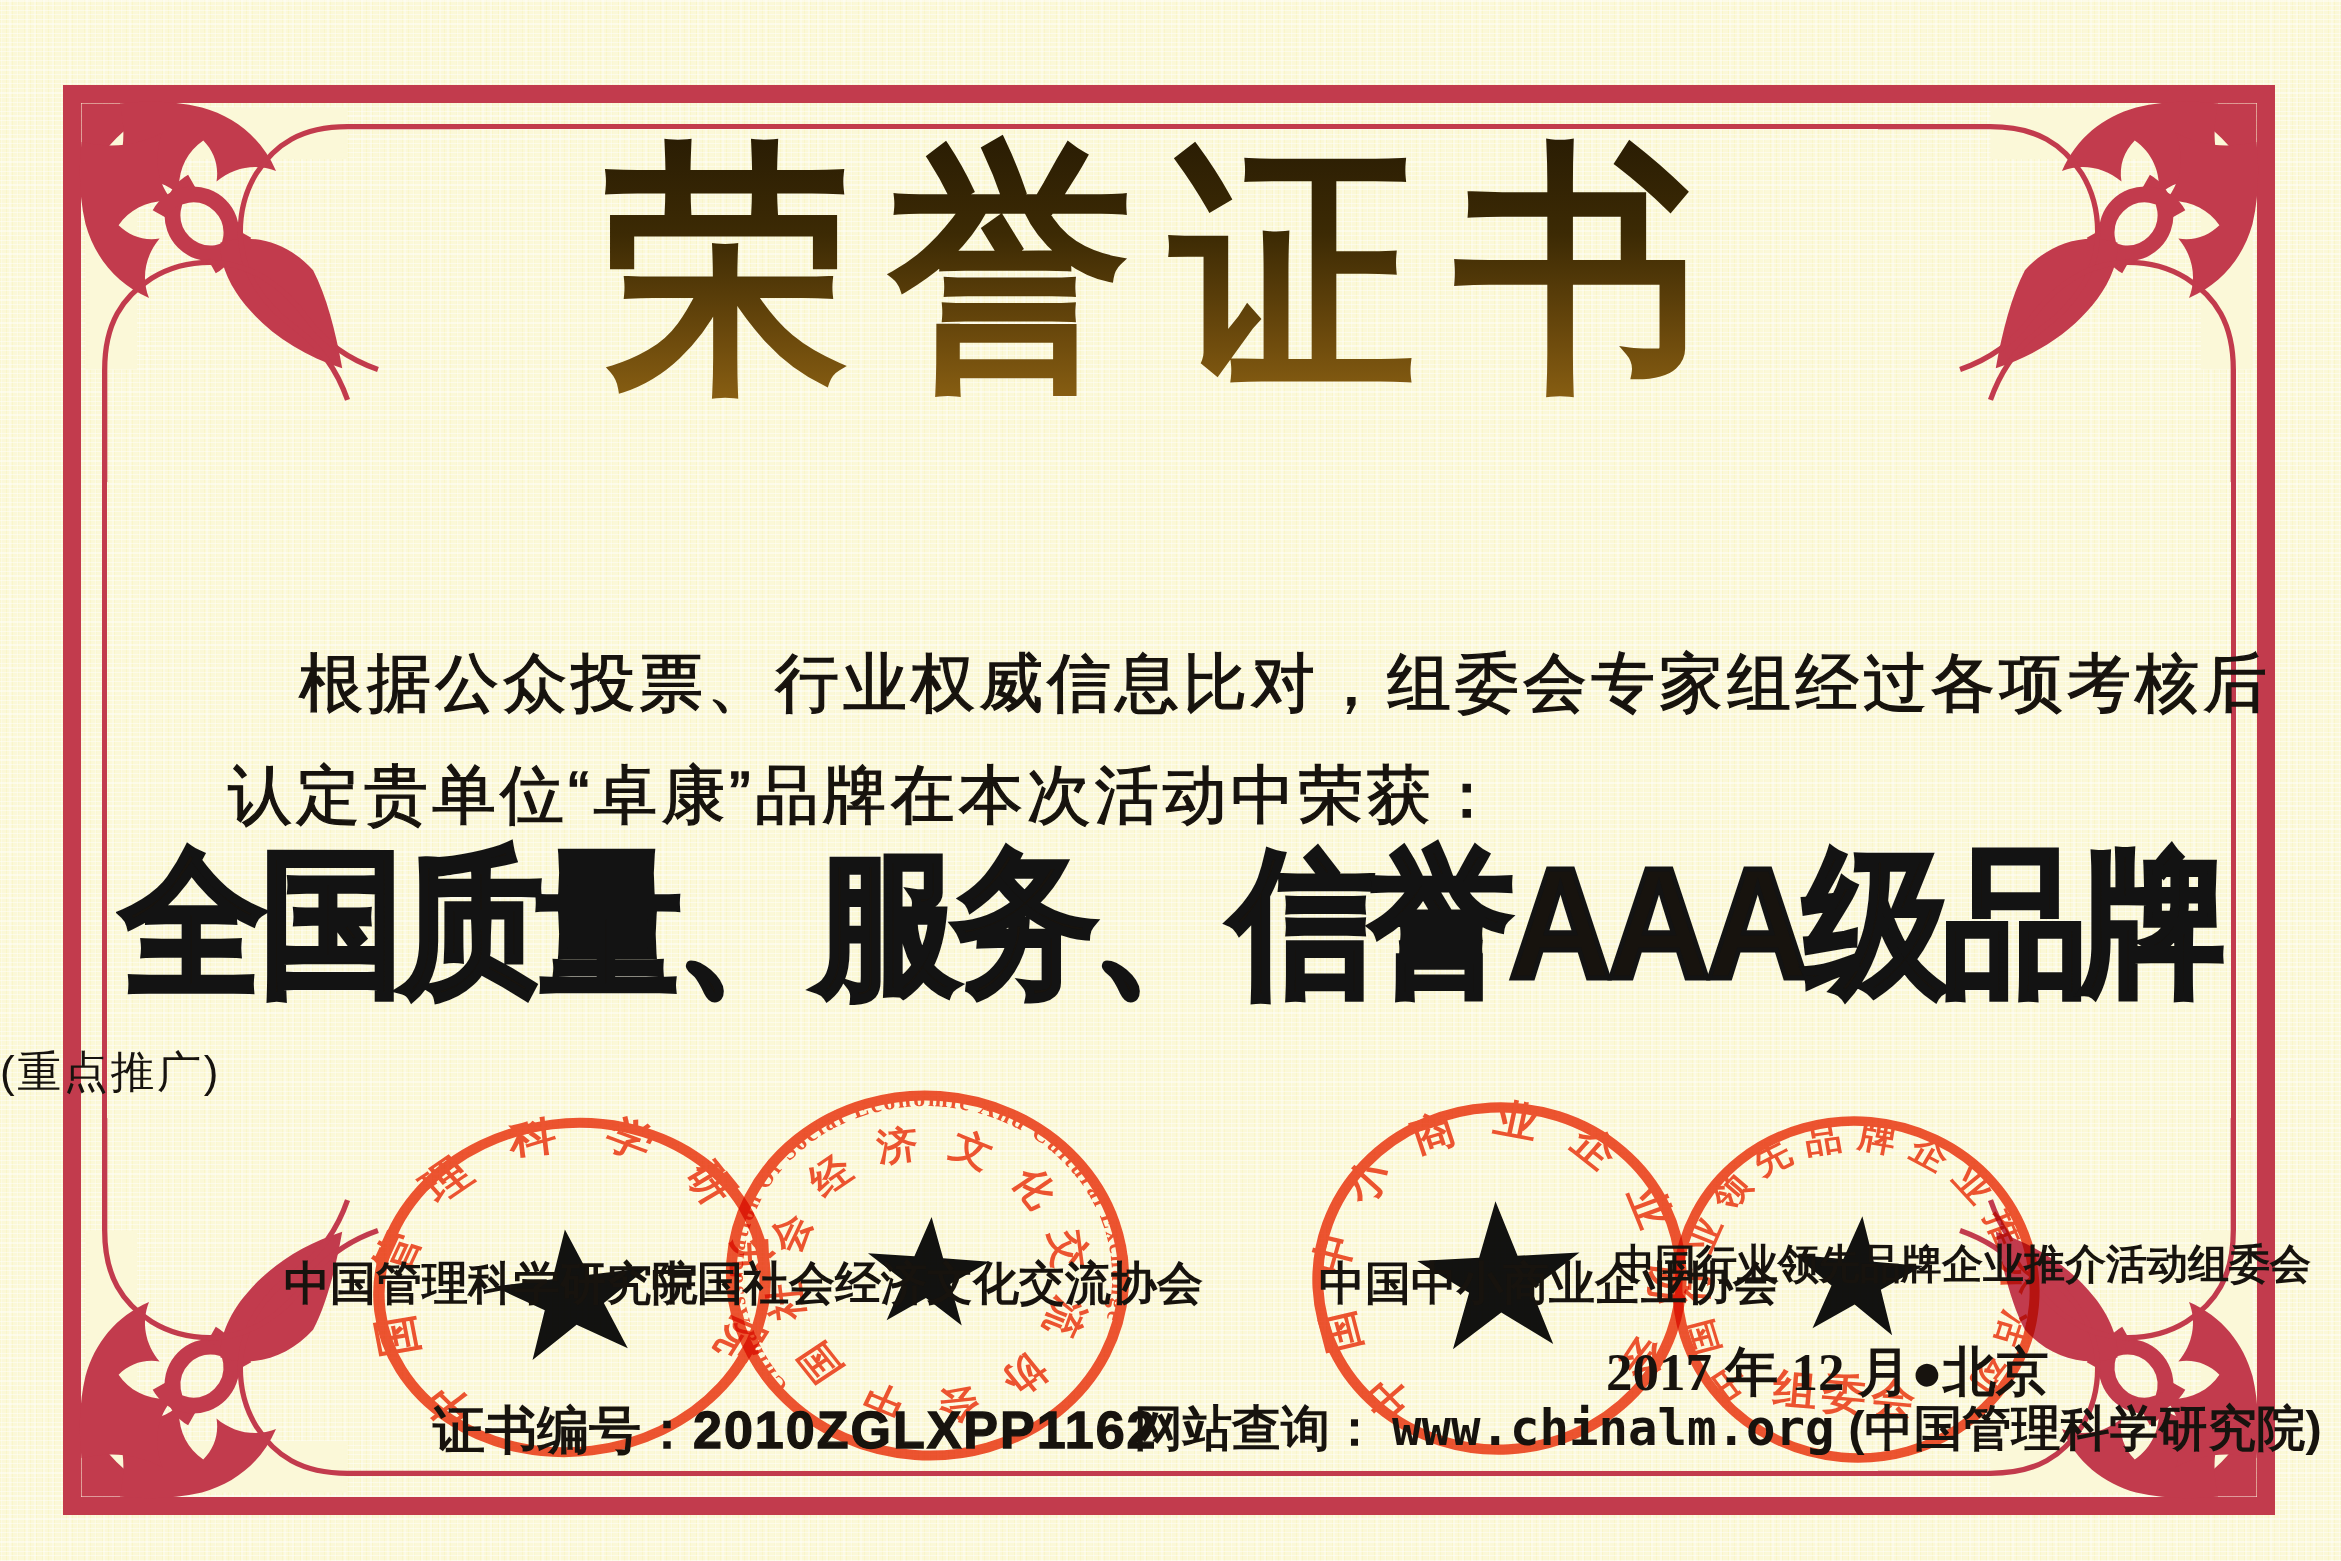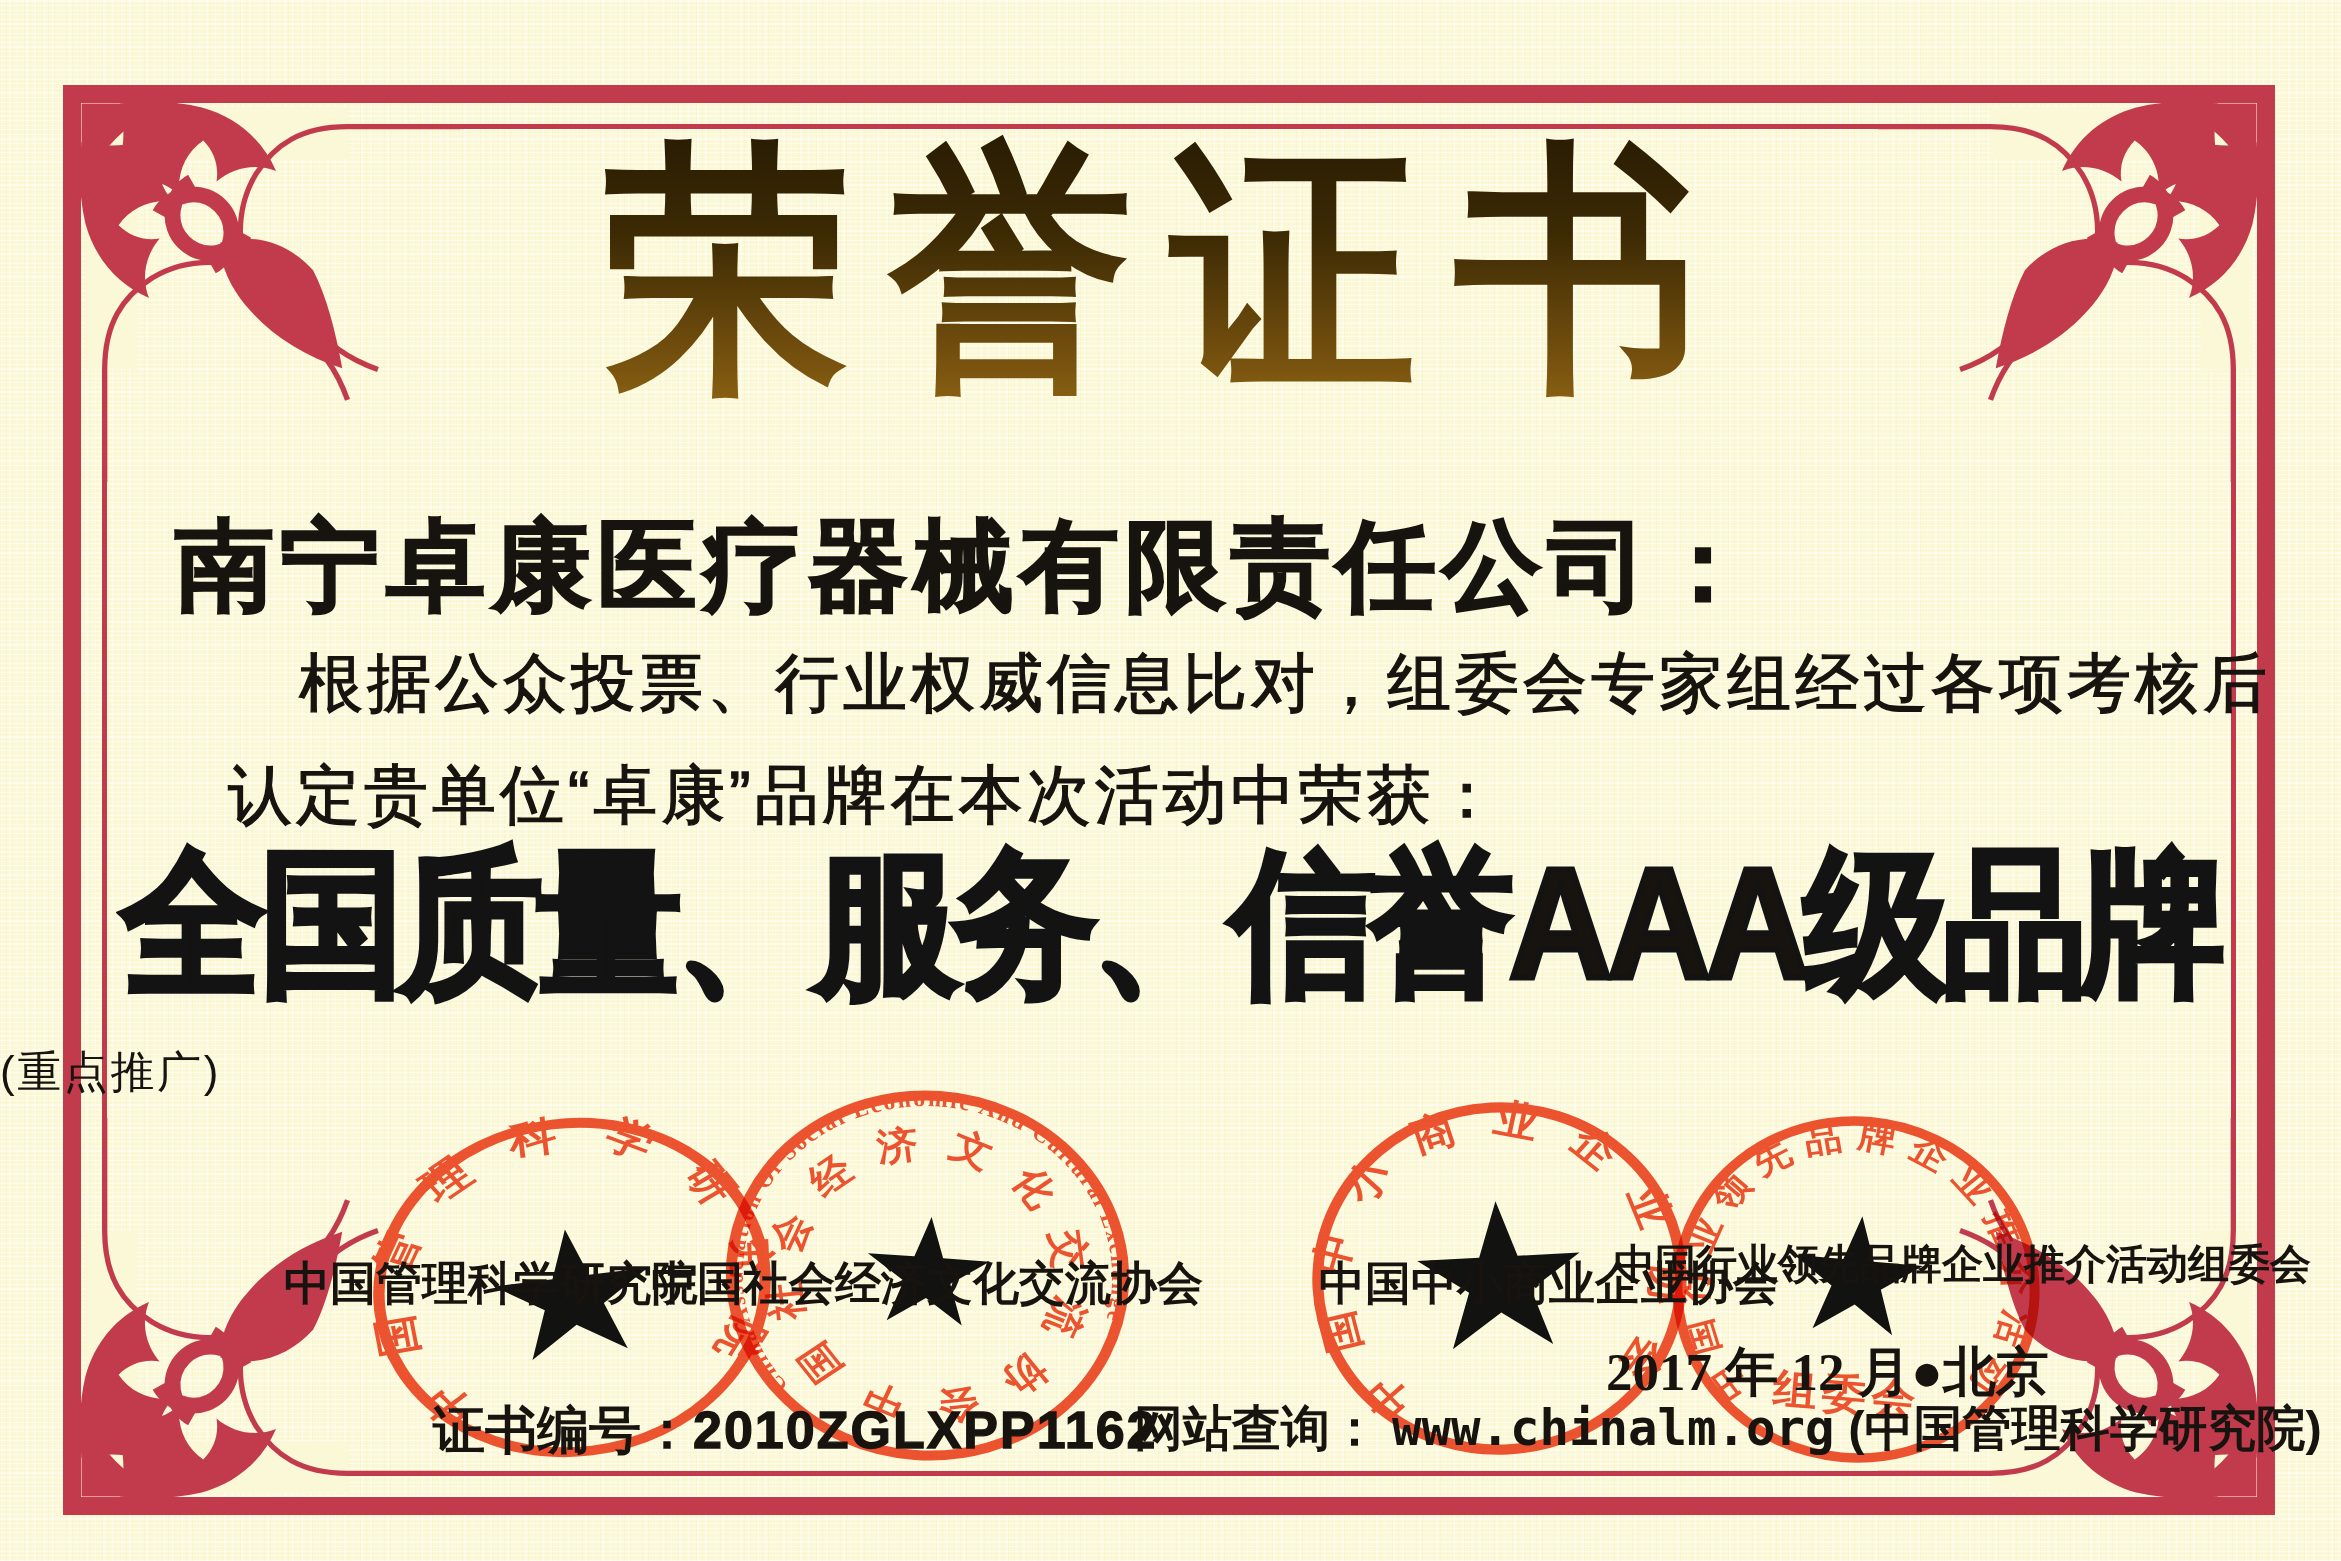--- a/index.html
+++ b/index.html
@@ -146,21 +146,20 @@
     </svg>
   <svg class="corner bl" viewBox="0 0 600 600">
       <use href="#corner-art"></use>
     </svg>
   <svg class="corner br" viewBox="0 0 600 600">
       <use href="#corner-art"></use>
     </svg>
 
   <div class="title">荣誉证书</div>
 
-  <div class="recipient">南宁卓康医疗器械有限责任公司：</div>
   <div class="body-line l1">根据公众投票、行业权威信息比对，组委会专家组经过各项考核后</div>
   <div class="body-line l2">认定贵单位“卓康”品牌在本次活动中荣获：</div>
 
   <div class="award">全国质量、服务、信誉AAA级品牌</div>
   <div class="award-note">(重点推广)</div>
 
   <svg class="seal s1" viewBox="-300 -300 600 600" preserveAspectRatio="none">
     <circle r="270" stroke-width="16"></circle>
     <use href="#seal-star" transform="translate(0,18) scale(0.95)"></use>
     <text transform="rotate(-50)" font-size="66" letter-spacing="59">

